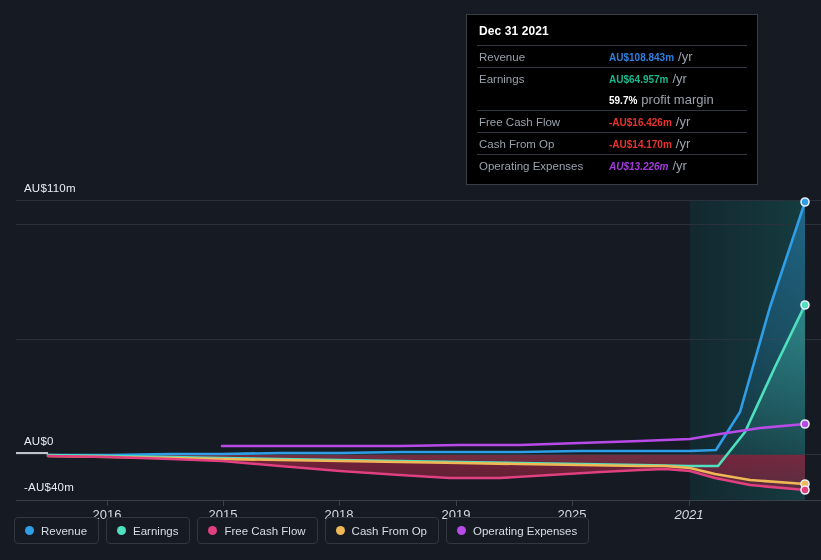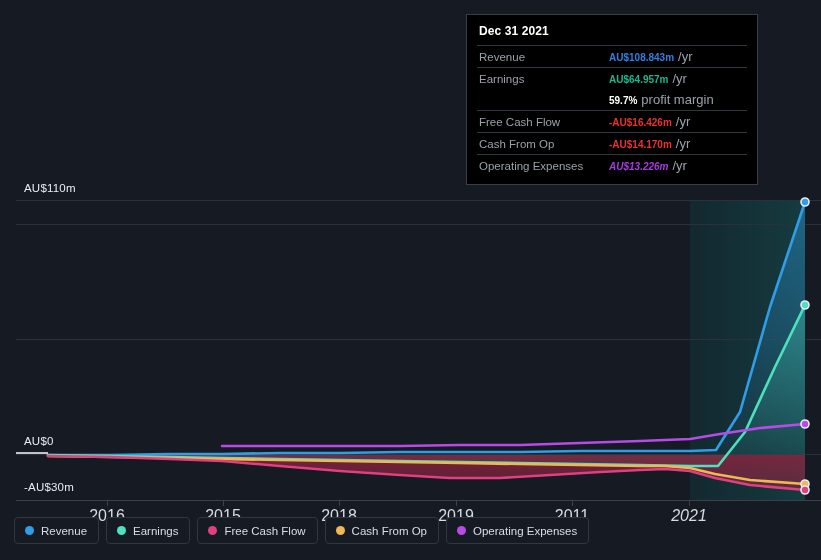--- a/index.html
+++ b/index.html
@@ -19,21 +19,21 @@
   .y-label {
     position: absolute;
     color: #e8edf2;
     font-size: 11.5px;
     letter-spacing: .2px;
     white-space: nowrap;
   }
   .x-label {
     position: absolute;
     color: #d5dbe3;
-    font-size: 16px;
+    font-size: 13px;
     text-align: center;
     transform: translateX(-50%);
     white-space: nowrap;
   }
 
   
   #tooltip {
     position: absolute;
     left: 466px; top: 14px;
     width: 292px;
@@ -169,27 +169,27 @@
         <line x1="223" y1="478" x2="223" y2="484"></line>
         <line x1="339" y1="478" x2="339" y2="484"></line>
         <line x1="456" y1="478" x2="456" y2="484"></line>
         <line x1="572" y1="478" x2="572" y2="484"></line>
         <line x1="689" y1="478" x2="689" y2="484"></line>
       </g>
     </svg>
 
     <div class="y-label" style="left:24px; top:160px;">AU$110m</div>
     <div class="y-label" style="left:24px; top:413px;">AU$0</div>
-    <div class="y-label" style="left:24px; top:459px;">-AU$30m</div>
+    <div class="y-label" style="left:24px; top:459px;">-AU$40m</div>
 
     <div class="x-label" style="left:107px; top:485px;">2016</div>
     <div class="x-label" style="left:223px; top:485px;">2015</div>
     <div class="x-label" style="left:339px; top:485px;">2018</div>
     <div class="x-label" style="left:456px; top:485px;">2019</div>
-    <div class="x-label" style="left:572px; top:485px;">2011</div>
+    <div class="x-label" style="left:572px; top:485px;">2025</div>
     <div class="x-label" style="left:689px; top:485px;font-style:italic;">2021</div>
   </div>
 
   <div id="tooltip">
     <div class="tt-title">Dec 31 2021</div>
 
     <div class="tt-row">
       <span class="tt-key">Revenue</span>
       <span class="tt-val" style="color:#2f7fe0;">AU$108.843m</span>
       <span class="tt-unit">/yr</span>

